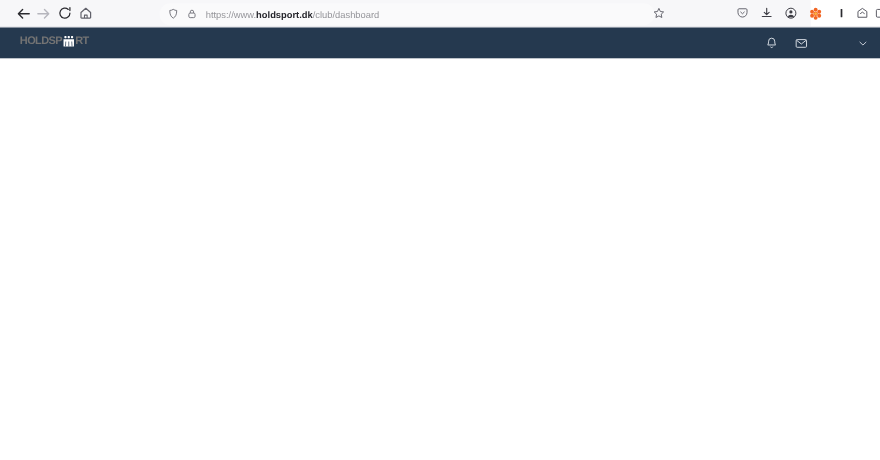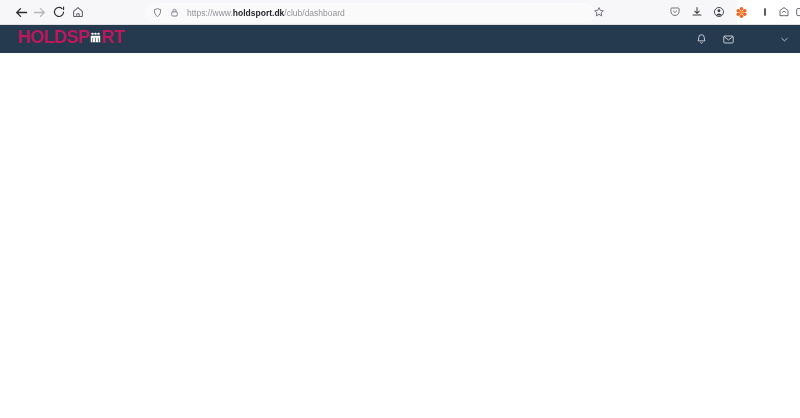--- a/index.html
+++ b/index.html
@@ -12,21 +12,21 @@
   #chrome{position:absolute;left:0;top:0;width:737px;height:25px;background:#f7f7f9;}
   #chrome:after{content:"";position:absolute;left:0;bottom:0;width:800px;height:1px;background:#dfdfe4;}
   .navbtn{position:absolute;top:4px;width:16px;height:16px;display:flex;align-items:center;justify-content:center;}
   #urlbar{position:absolute;left:145px;top:2.5px;width:450px;height:20px;background:#fafafb;border-radius:10px;display:flex;align-items:center;padding:0 7px;}
   #urlbar .u{font-size:8.5px;color:#949499;white-space:nowrap;letter-spacing:0px;}
   #urlbar .u b{color:#26262c;font-weight:700;}
   .ricon{position:absolute;top:4px;width:16px;height:16px;display:flex;align-items:center;justify-content:center;}
 
   
   #apphdr{position:absolute;left:0;top:25px;width:800px;height:28px;background:#25394f;}
-  #logo{position:absolute;left:18px;top:27px;height:20px;font-size:18px;font-weight:700;color:#be185d;letter-spacing:-.55px;display:flex;align-items:center;font-family:"Liberation Sans",sans-serif;}
+  #logo{position:absolute;left:18px;top:27px;height:20px;font-size:10px;font-weight:700;color:#737373;letter-spacing:-.55px;display:flex;align-items:center;font-family:"Liberation Sans",sans-serif;}
   #hdricons{position:absolute;right:10px;top:25px;height:28px;display:flex;align-items:center;gap:14px;}
 </style>
 </head>
 <body>
 
 <div id="chrome">
   <div class="navbtn" style="left:13px">
     <svg width="15" height="15" viewBox="0 0 16 16" fill="none" stroke="#2b2b30" stroke-width="1.35" stroke-linecap="round" stroke-linejoin="round">
         <path d="M13.4 8H3.1M7 3.9L2.9 8 7 12.1"></path>
       </svg>

